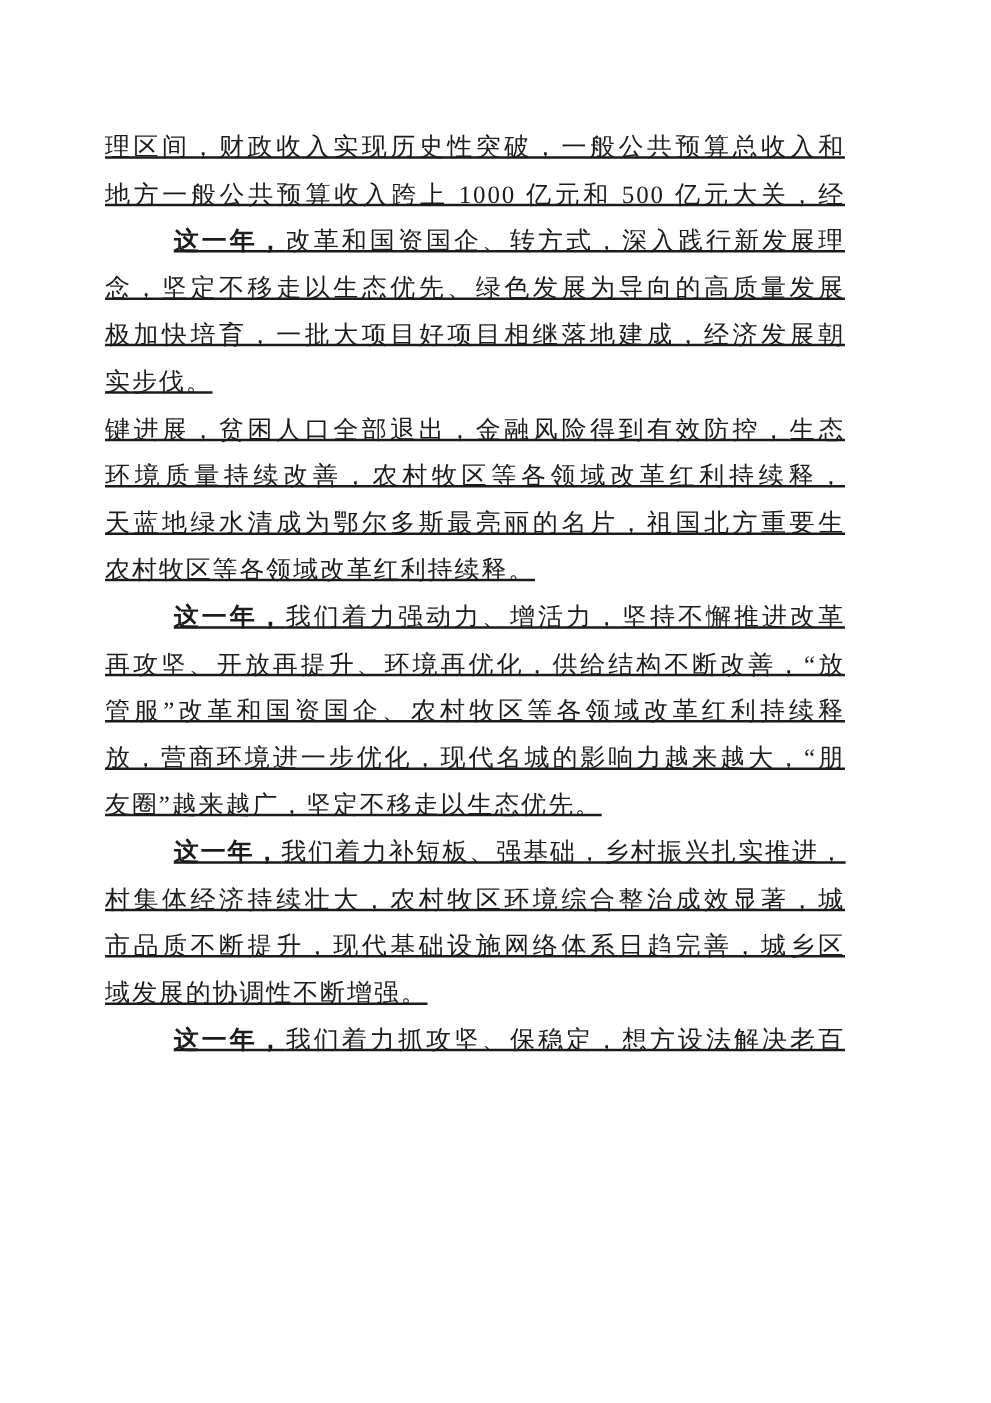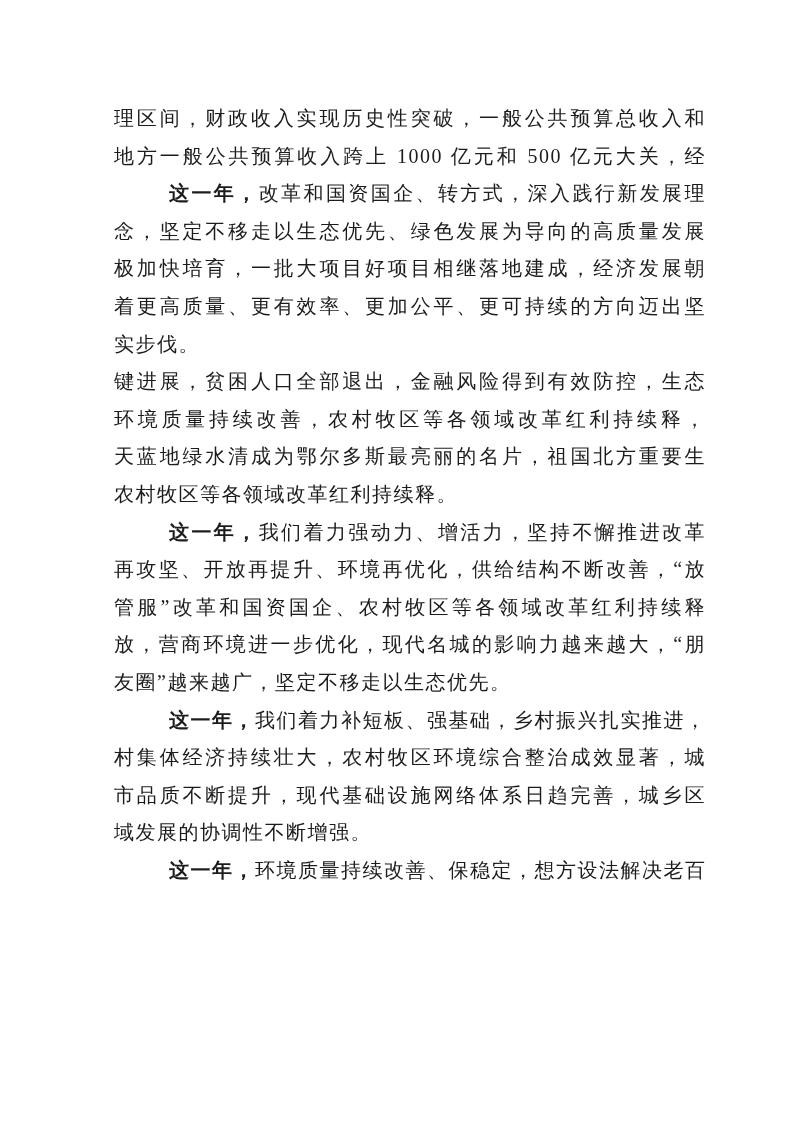--- a/index.html
+++ b/index.html
@@ -18,23 +18,24 @@
 
   .page {
     position: relative;
     width: 793px;
     height: 1122px;
     background: #ffffff;
   }
 
   .text-block {
     position: absolute;
-    left: 114px;
+    left: 84px;
     top: 100px;
     width: 592px;
+    text-decoration: underline;
   }
 
   .para {  }
 
   .line {
     height: 37.6px;
     line-height: 37.6px;
     font-size: 20px;
     letter-spacing: 1.5px;
     white-space: nowrap;
@@ -65,21 +66,20 @@
 <div class="page">
   <div class="text-block" id="text-block">
       <div class="para">
         <div class="line">理区间，财政收入实现历史性突破，一般公共预算总收入和</div>
         <div class="line">地方一般公共预算收入跨上 1000 亿元和 500 亿元大关，经</div>
       </div>
       <div class="para">
         <div class="line indented"><b class="lead">这一年，</b><span>改革和国资国企、转方式，深入践行新发展理</span></div>
         <div class="line">念，坚定不移走以生态优先、绿色发展为导向的高质量发展</div>
         <div class="line">极加快培育，一批大项目好项目相继落地建成，经济发展朝</div>
-        <div class="line">着更高质量、更有效率、更加公平、更可持续的方向迈出坚</div>
         <div class="line para-end">实步伐。</div>
       </div>
       <div class="para">
         <div class="line">键进展，贫困人口全部退出，金融风险得到有效防控，生态</div>
         <div class="line">环境质量持续改善，农村牧区等各领域改革红利持续释，</div>
         <div class="line">天蓝地绿水清成为鄂尔多斯最亮丽的名片，祖国北方重要生</div>
         <div class="line para-end">农村牧区等各领域改革红利持续释。</div>
       </div>
       <div class="para">
         <div class="line indented"><b class="lead">这一年，</b><span>我们着力强动力、增活力，坚持不懈推进改革</span></div>
@@ -88,16 +88,16 @@
         <div class="line">放，营商环境进一步优化，现代名城的影响力越来越大，“朋</div>
         <div class="line para-end">友圈”越来越广，坚定不移走以生态优先。</div>
       </div>
       <div class="para">
         <div class="line indented"><b class="lead">这一年，</b><span>我们着力补短板、强基础，乡村振兴扎实推进，</span></div>
         <div class="line">村集体经济持续壮大，农村牧区环境综合整治成效显著，城</div>
         <div class="line">市品质不断提升，现代基础设施网络体系日趋完善，城乡区</div>
         <div class="line para-end">域发展的协调性不断增强。</div>
       </div>
       <div class="para">
-        <div class="line indented"><b class="lead">这一年，</b><span>环境质量持续改善、保稳定，想方设法解决老百</span></div>
+        <div class="line indented"><b class="lead">这一年，</b><span>我们着力抓攻坚、保稳定，想方设法解决老百</span></div>
       </div>
     </div>
 </div>
 
 </body></html>

